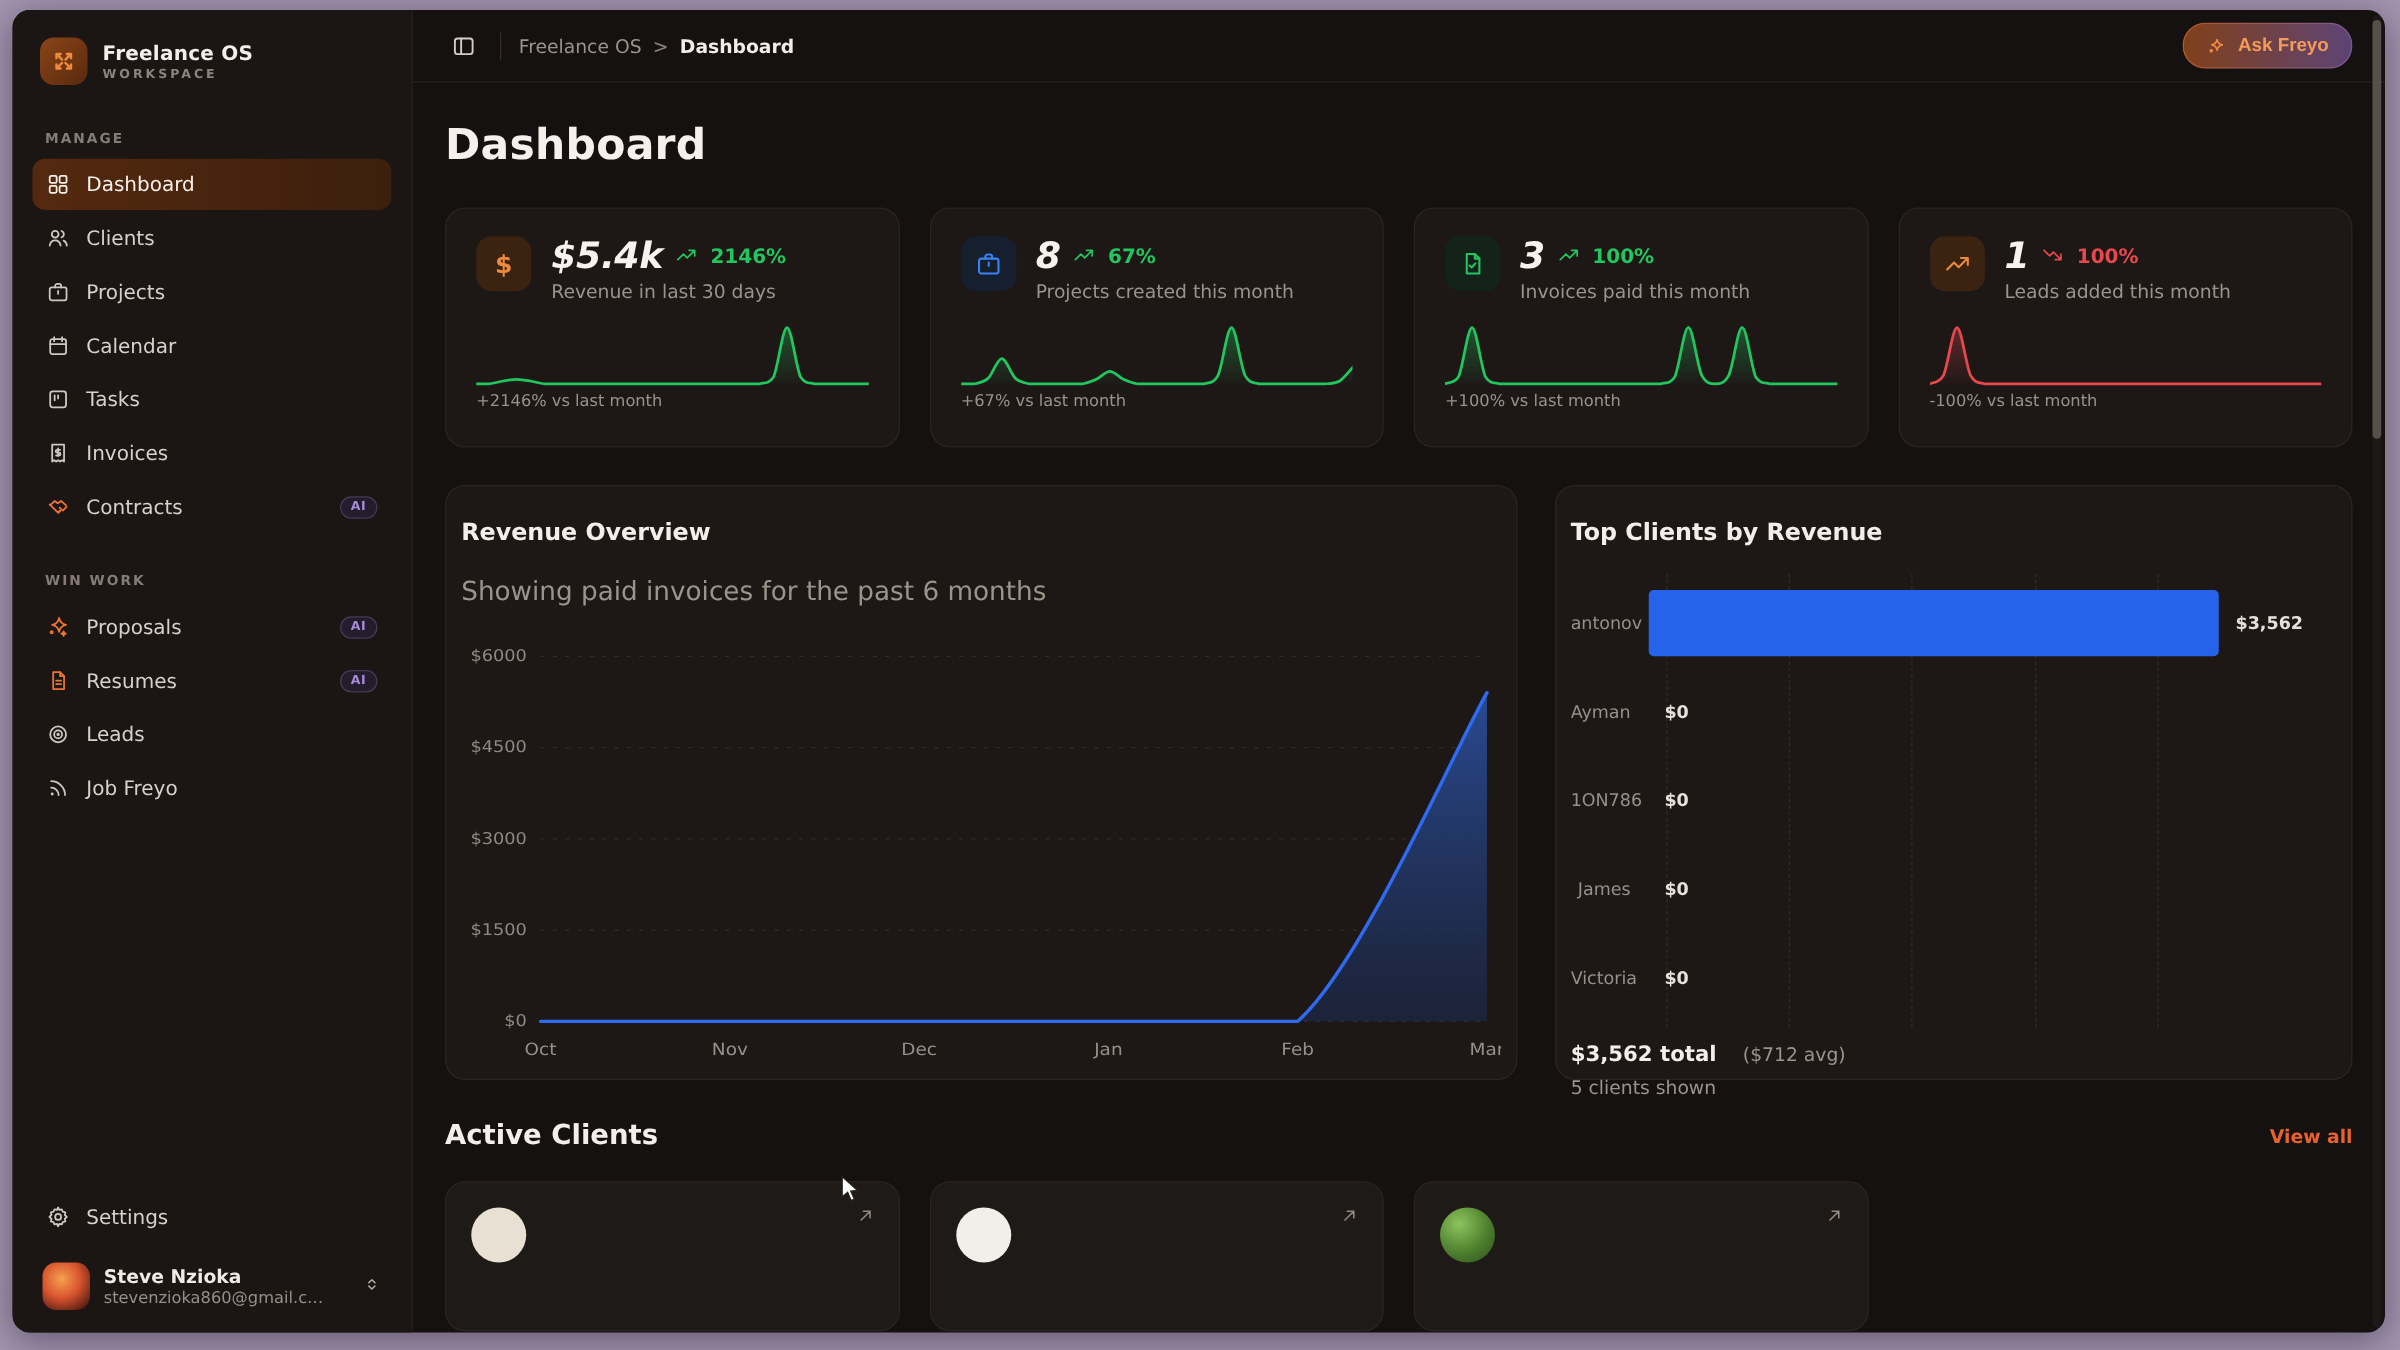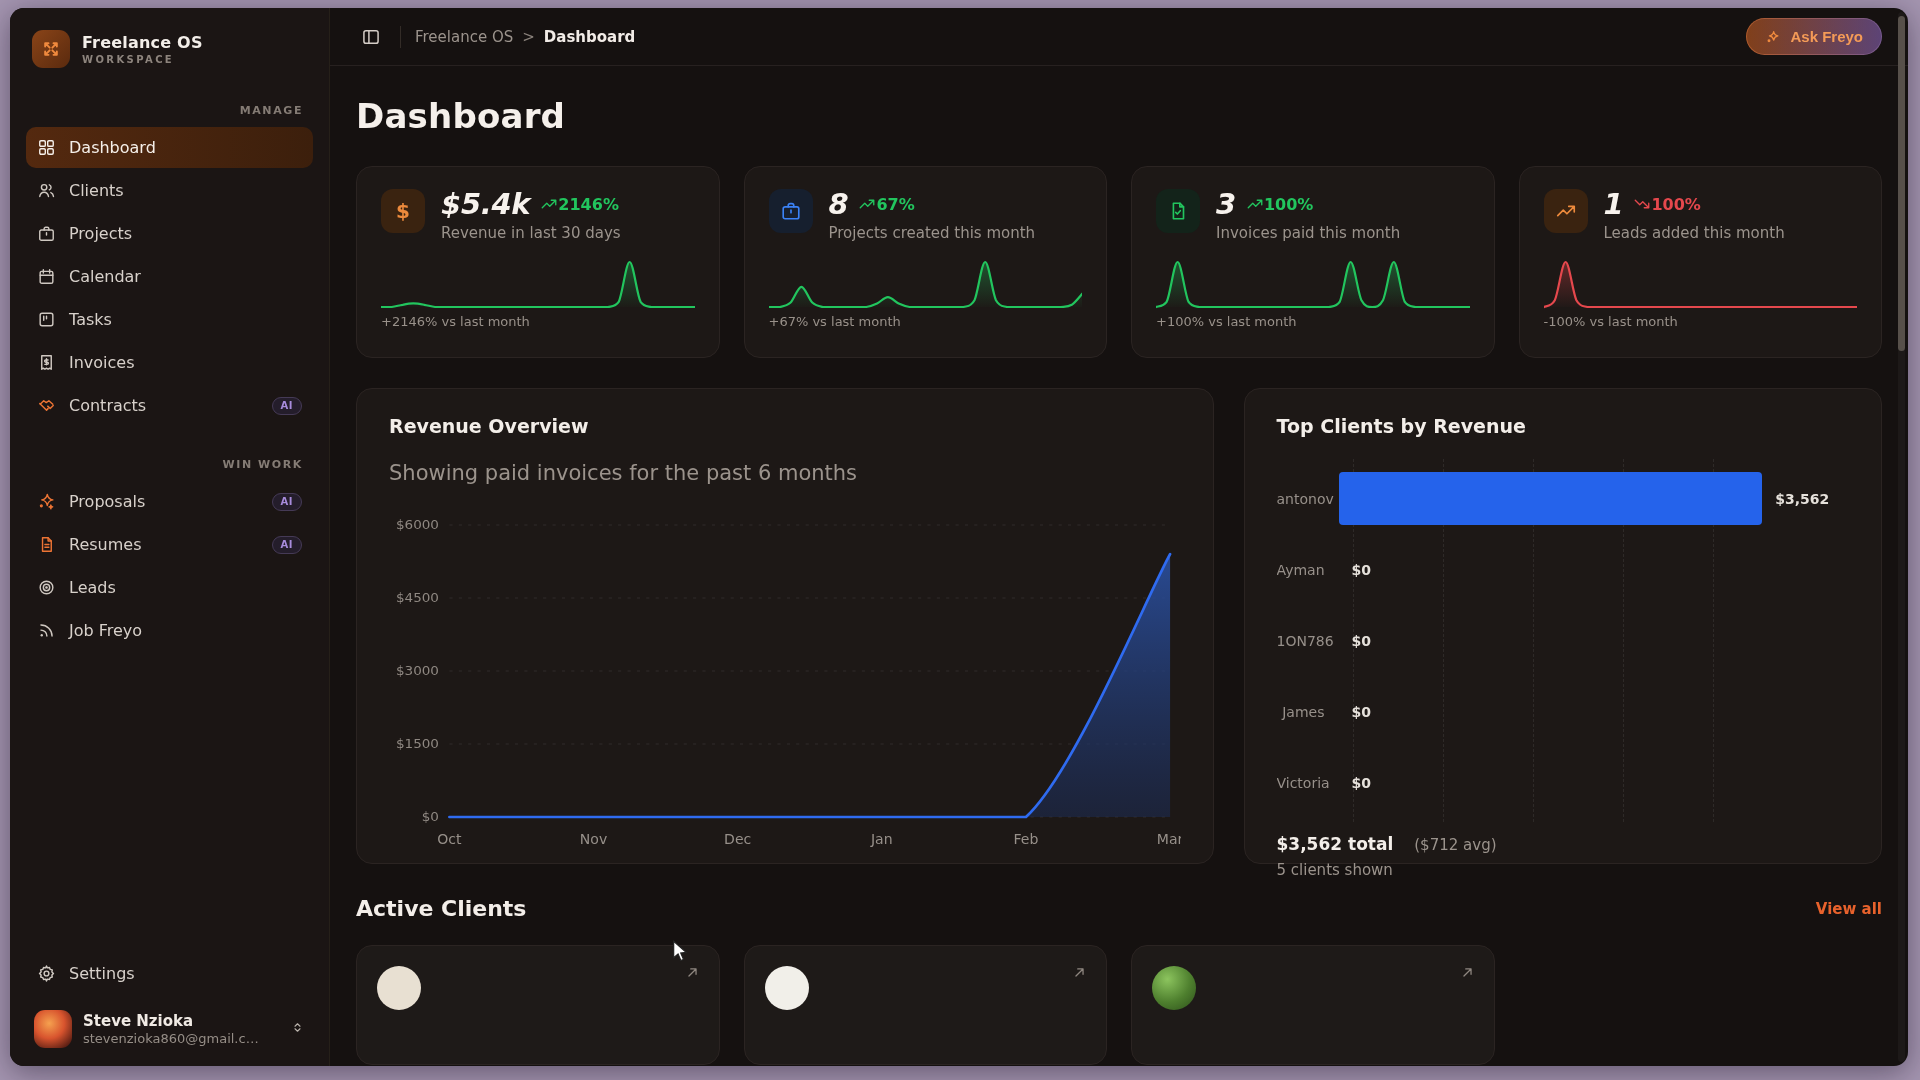--- a/index.html
+++ b/index.html
@@ -12,21 +12,21 @@
   }
   .app { display:flex; width:100%; height:100%; border-radius:14px; overflow:hidden; background:#151110; box-shadow:0 6px 30px rgba(20,10,30,.45); position:relative; }
 
   
   .sidebar { width:320px; flex:none; background:#1b1514; border-right:1px solid #262019; display:flex; flex-direction:column; padding:22px 16px 16px; }
   .logo-row { display:flex; align-items:center; gap:12px; padding:0 6px; }
   .logo-box { width:38px; height:38px; border-radius:11px; background:linear-gradient(135deg,#8a4418,#5a2a0e); display:flex; align-items:center; justify-content:center; color:#f08a3e; flex:none; }
   .logo-box svg { width:20px; height:20px; }
   .logo-title { font-size:16px; font-weight:700; color:#f3eee9; letter-spacing:.2px; }
   .logo-sub { font-size:10px; letter-spacing:2.4px; color:#8d847d; margin-top:2px; font-weight:600; }
-  .sec-label { font-size:11px; letter-spacing:1.6px; color:#857c75; font-weight:700; margin:30px 10px 10px;text-align:right; }
+  .sec-label { font-size:11px; letter-spacing:1.6px; color:#857c75; font-weight:700; margin:30px 10px 10px; }
   .sec-label.first { margin-top:36px; }
   .nav-item { display:flex; align-items:center; gap:13px; height:41px; padding:0 11px; border-radius:10px; color:#d8d1cb; font-size:16px; cursor:pointer; margin-bottom:2px; }
   .nav-item .nicon { width:19px; height:19px; flex:none; display:flex; color:#cfc8c1; }
   .nav-item .nicon svg { width:19px; height:19px; }
   .nav-item.accent .nicon { color:#ed7434; }
   .nav-item.active { background:linear-gradient(90deg,#54290f,#3c1f0c); color:#f5efe9; }
   .nav-item.active .nicon { color:#f5efe9; }
   .ai-badge { margin-left:auto; font-size:10px; font-weight:700; color:#a78bdb; background:#241d2b; border:1px solid #453a56; border-radius:9px; padding:2px 8px 3px; letter-spacing:.5px; }
   .side-spacer { flex:1; }
   .settings-item { margin-bottom:10px; }
@@ -62,30 +62,30 @@
   .stats-grid { display:grid; grid-template-columns:repeat(4,1fr); gap:24px; }
   .stat-card { padding:22px 24px 14px; height:192px; display:flex; flex-direction:column; }
   .stat-head { display:flex; gap:16px; }
   .stat-iconbox { width:44px; height:44px; border-radius:12px; flex:none; display:flex; align-items:center; justify-content:center; font-weight:700; }
   .stat-iconbox svg { width:22px; height:22px; }
   .ib-orange { background:#3a2310; color:#ed8a3c; font-size:20px; }
   .ib-blue   { background:#161f2e; color:#3b82f6; }
   .ib-green  { background:#13231a; color:#22c55e; }
   .stat-valrow { display:flex; align-items:center; gap:10px; }
   .stat-value { font-size:29px; font-weight:700; color:#f7f2ed; letter-spacing:-.3px; line-height:1.05;font-style:italic; }
-  .trend { display:flex; align-items:center; gap:0; font-size:16px; font-weight:600; }
+  .trend { display:flex; align-items:center; gap:10px; font-size:16px; font-weight:600; }
   .trend.up { color:#22c55e; } .trend.down { color:#e5484d; }
   .trend svg { width:18px; height:18px; }
   .stat-caption { font-size:15px; color:#9b938c; margin-top:5px; }
   .spark { width:100%; height:54px; margin-top:14px; display:block; }
   .stat-footer { font-size:13px; color:#99918a; margin-top:4px; }
 
   
   .charts-row { display:grid; grid-template-columns:1.343fr 1fr; gap:30px; margin-top:30px; }
-  .chart-card { padding:26px 32px; height:476px; }
+  .chart-card { padding:26px 12px; height:476px; }
   .chart-title { font-size:19px; font-weight:700; color:#f3eee9; }
   .chart-sub { font-size:21px; color:#9b938c; margin-top:24px; }
   #revsvg { width:100%; height:340px; margin-top:26px; display:block; }
 
   
   .tc-chart { margin-top:26px; position:relative; }
   .tc-gridwrap { position:absolute; left:76px; right:62px; top:-4px; bottom:-4px; }
   .tc-gridline { position:absolute; top:0; bottom:0; border-left:1px dashed rgba(255,255,255,.08); }
   .tc-row { display:flex; align-items:center; height:71px; position:relative; }
   .tc-label { width:62px; flex:none; text-align:right; font-size:14px; color:#97908a; padding-right:14px; white-space:nowrap; overflow:hidden; }

